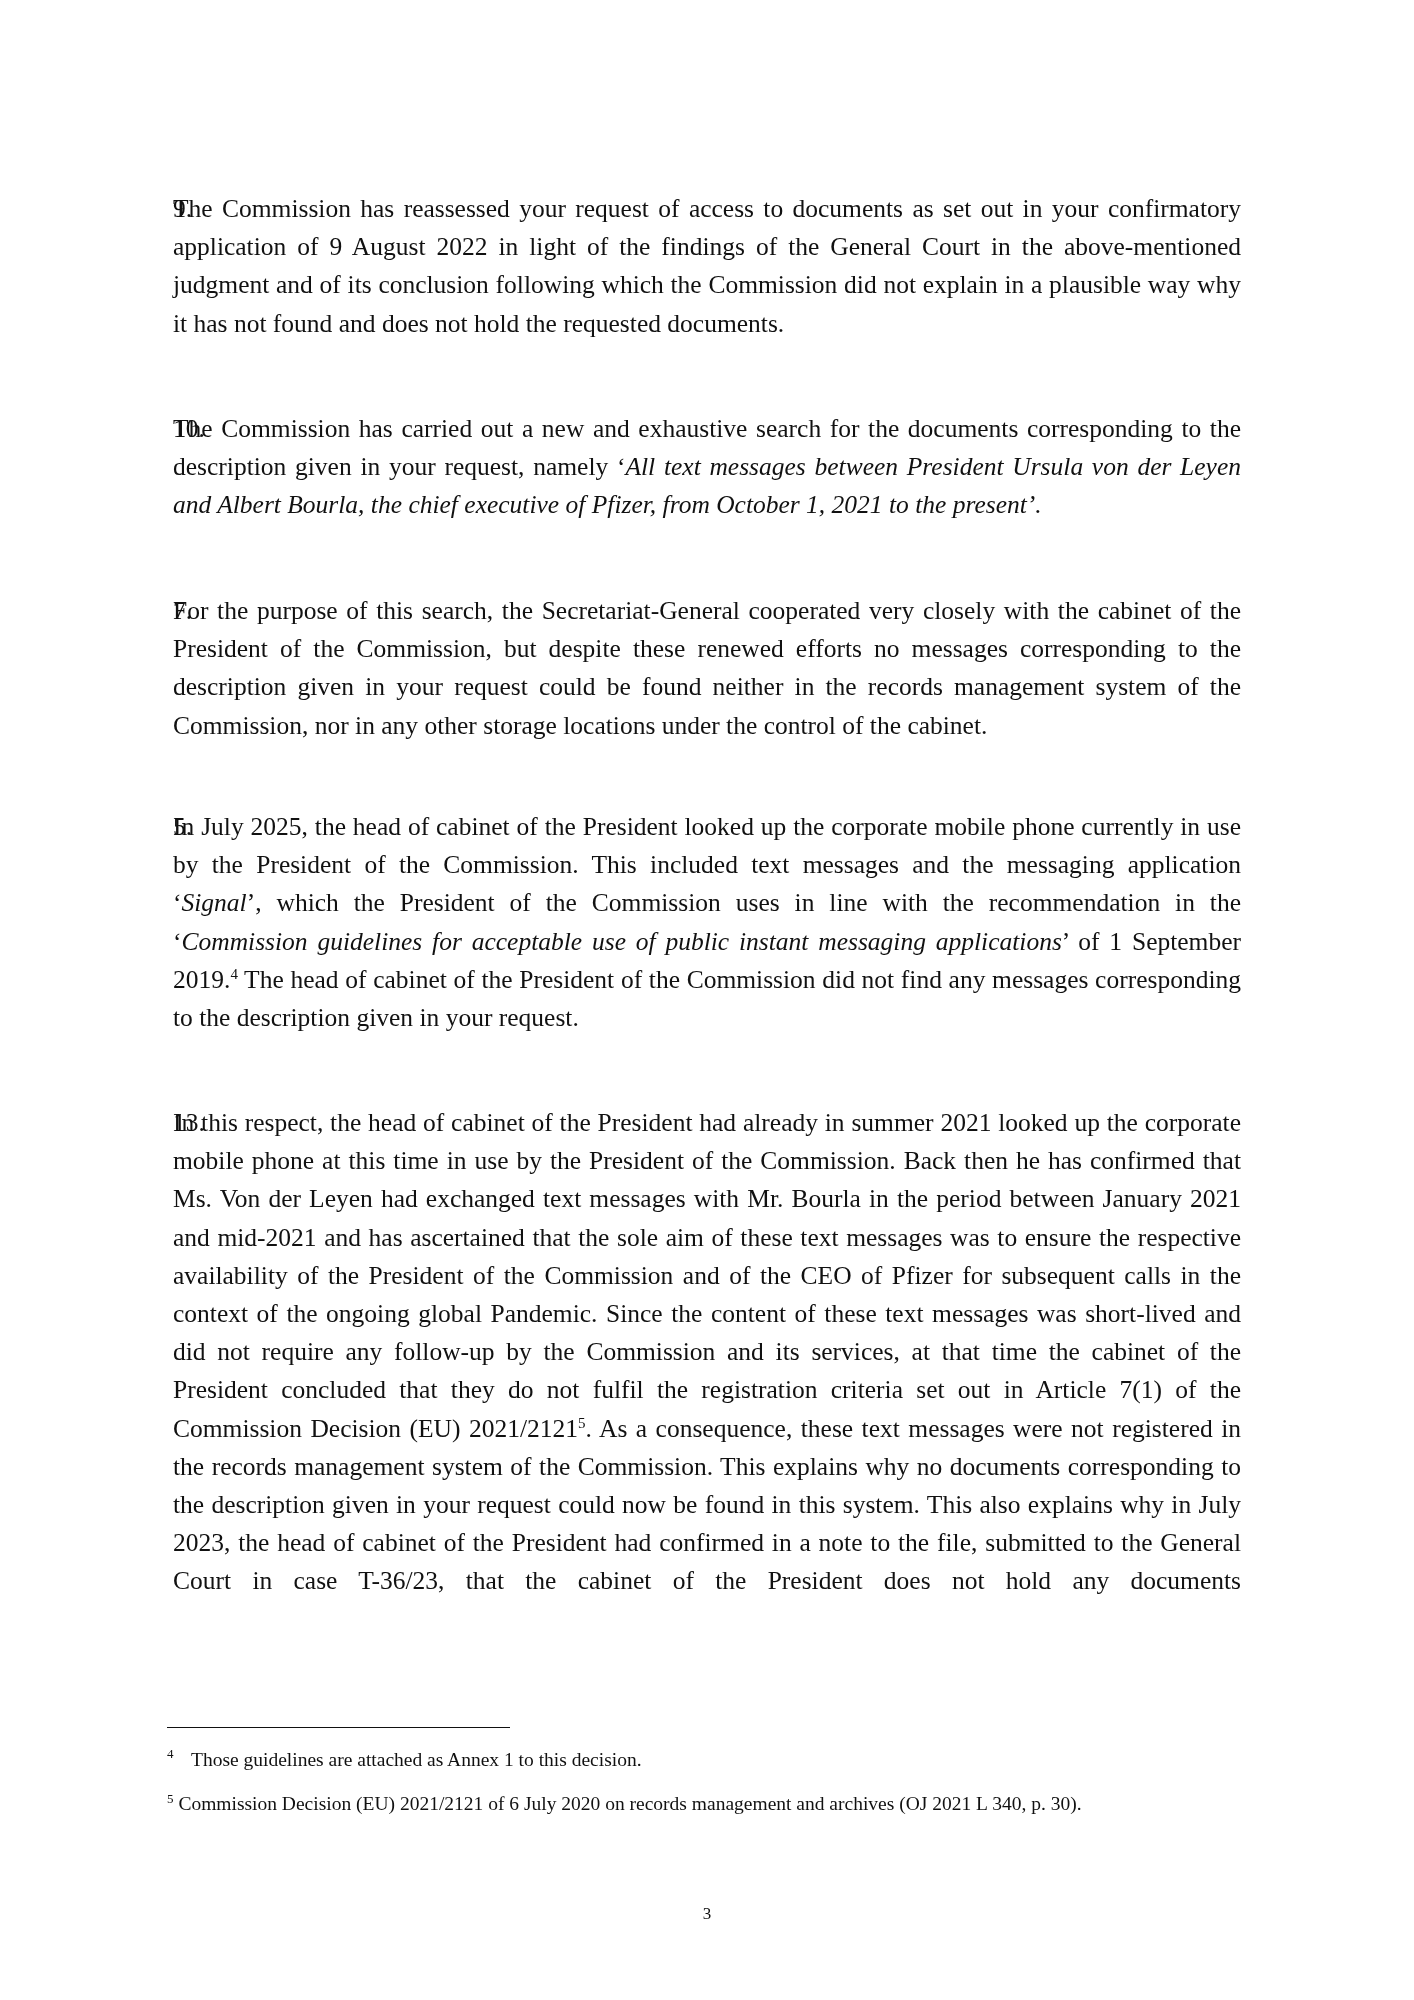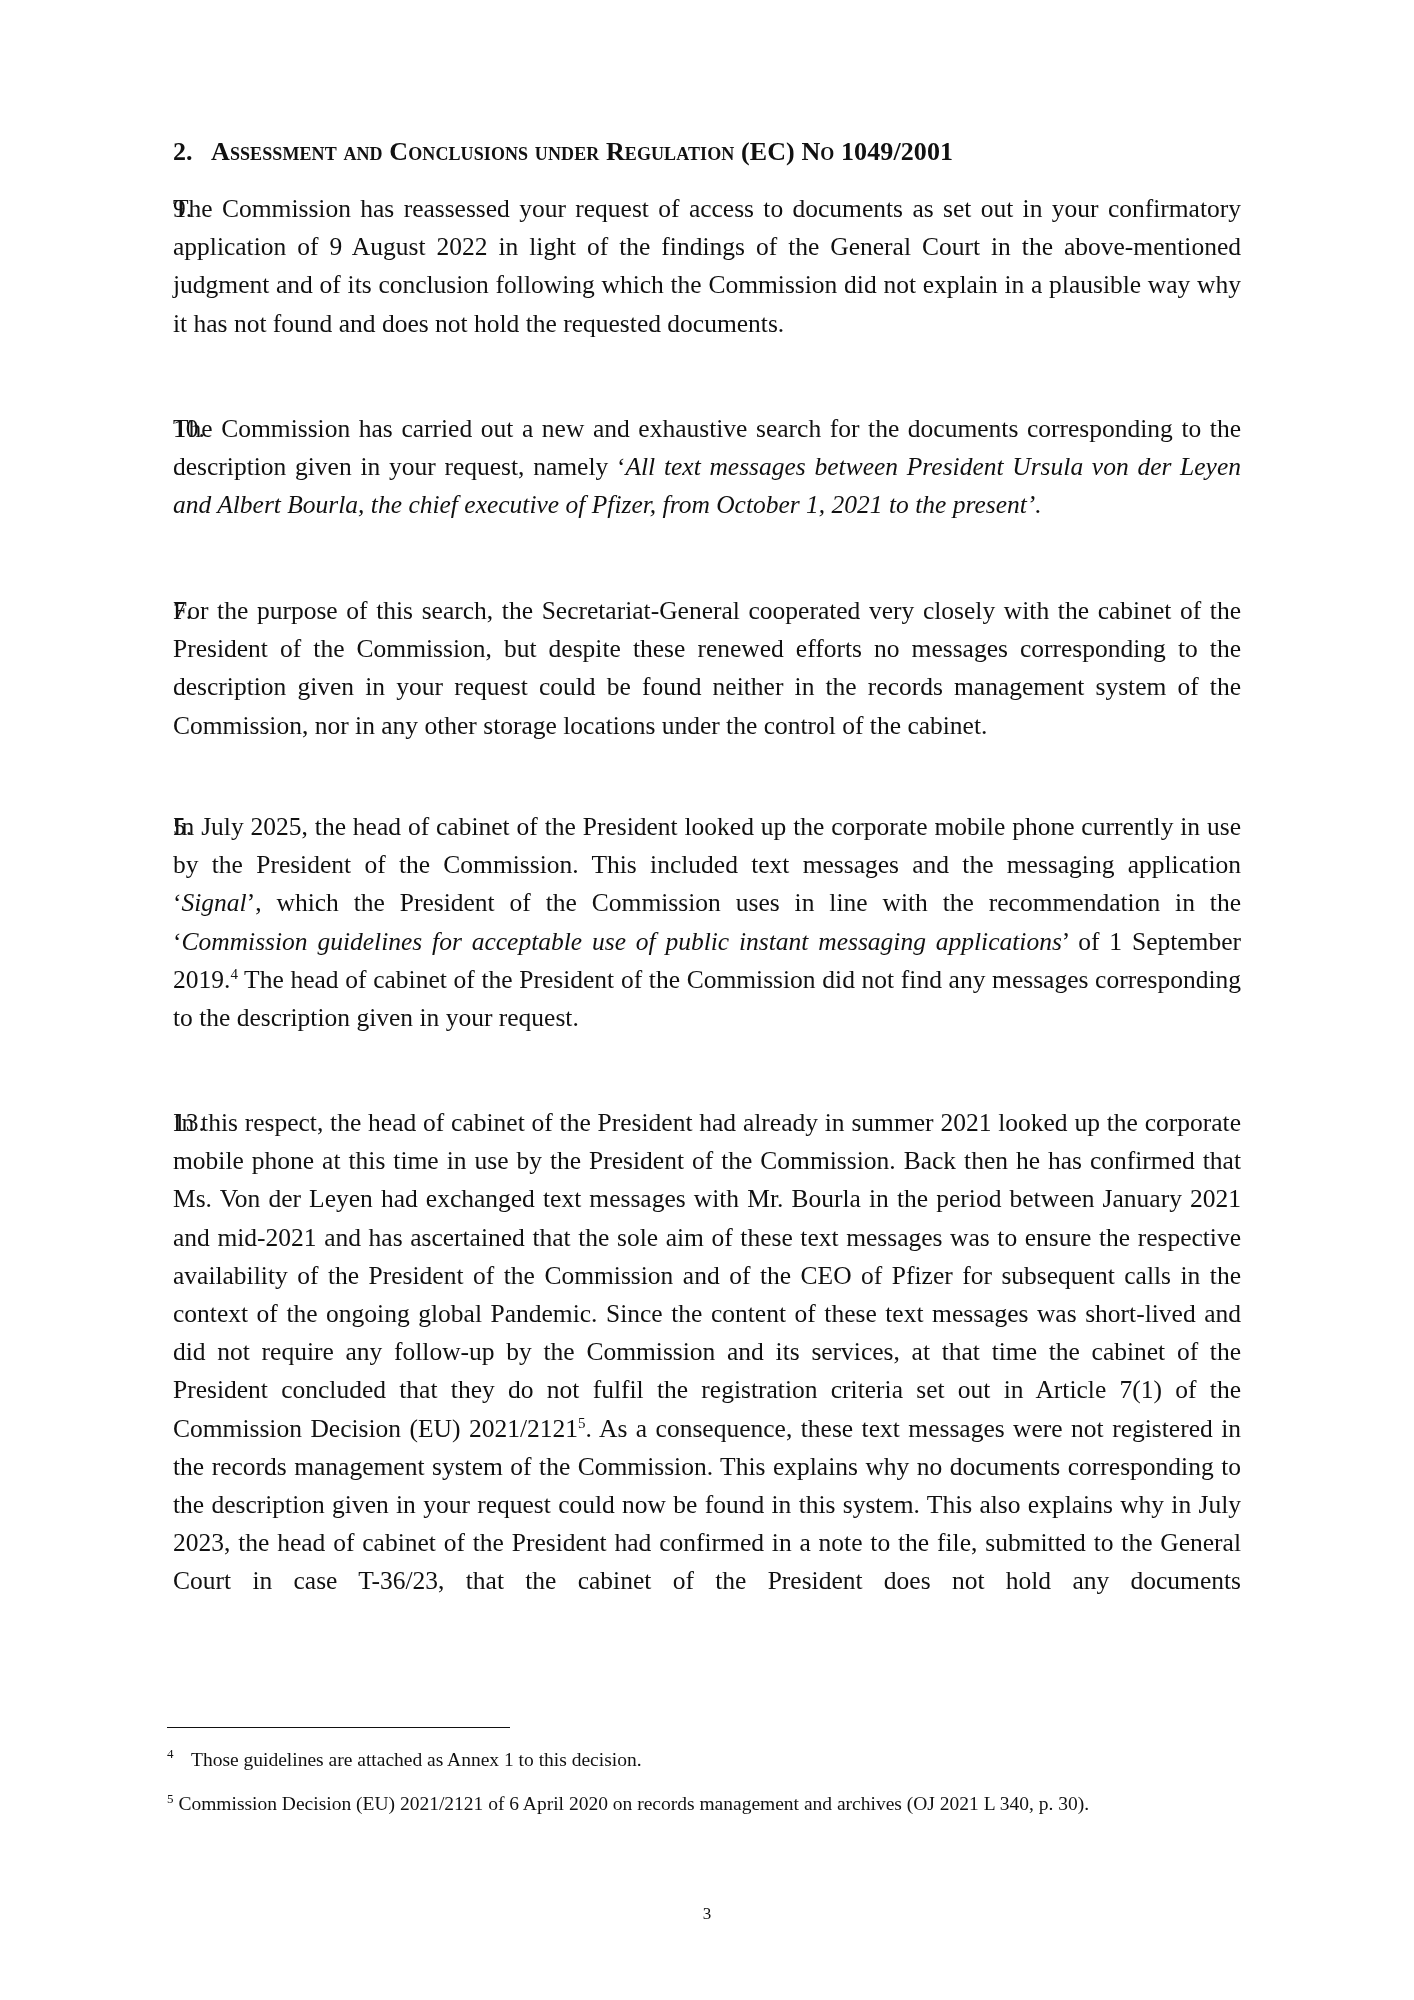--- a/index.html
+++ b/index.html
@@ -102,23 +102,20 @@
       top: 1904px;
       text-align: center;
       font-size: 17px;
     }
   </style>
 </head>
 <body>
 
 <div class="page">
 
-  <div class="heading">
-    <span class="num">2.</span><span>Assessment and Conclusions under Regulation (EC) No 1049/2001</span>
-  </div>
 
   <div class="para p9">
     <span class="pnum">9.</span>
     <div class="pbody"><span>The Commission has reassessed your request of access to documents as set out in your confirmatory application of 9 August 2022 in light of the findings of the General Court in the above-mentioned judgment and of its conclusion following which the Commission did not explain in a plausible way why it has not found and does not hold the requested documents.</span></div>
   </div>
 
   <div class="para p10">
     <span class="pnum">10.</span>
     <div class="pbody"><span>The Commission has carried out a new and exhaustive search for the documents corresponding to the description given in your request, namely ‘</span><i>All text messages between President Ursula von der Leyen and Albert Bourla, the chief executive of Pfizer, from October 1, 2021 to the present’.</i></div>
   </div>
@@ -139,17 +136,17 @@
   </div>
 
   <div class="fn-rule"></div>
 
   <div class="fn fn4">
     <span class="fmark">4</span>
     <div class="ftext">Those guidelines are attached as Annex 1 to this decision.</div>
   </div>
 
   <div class="fn fn5">
-    <span class="fmark">5</span><span> Commission Decision (EU) 2021/2121 of 6 April 2020 on records management and archives (OJ 2021 L 340, p. 30).</span>
+    <span class="fmark">5</span><span> Commission Decision (EU) 2021/2121 of 6 July 2020 on records management and archives (OJ 2021 L 340, p. 30).</span>
   </div>
 
   <div class="page-num">3</div>
 </div>
 
 </body></html>

